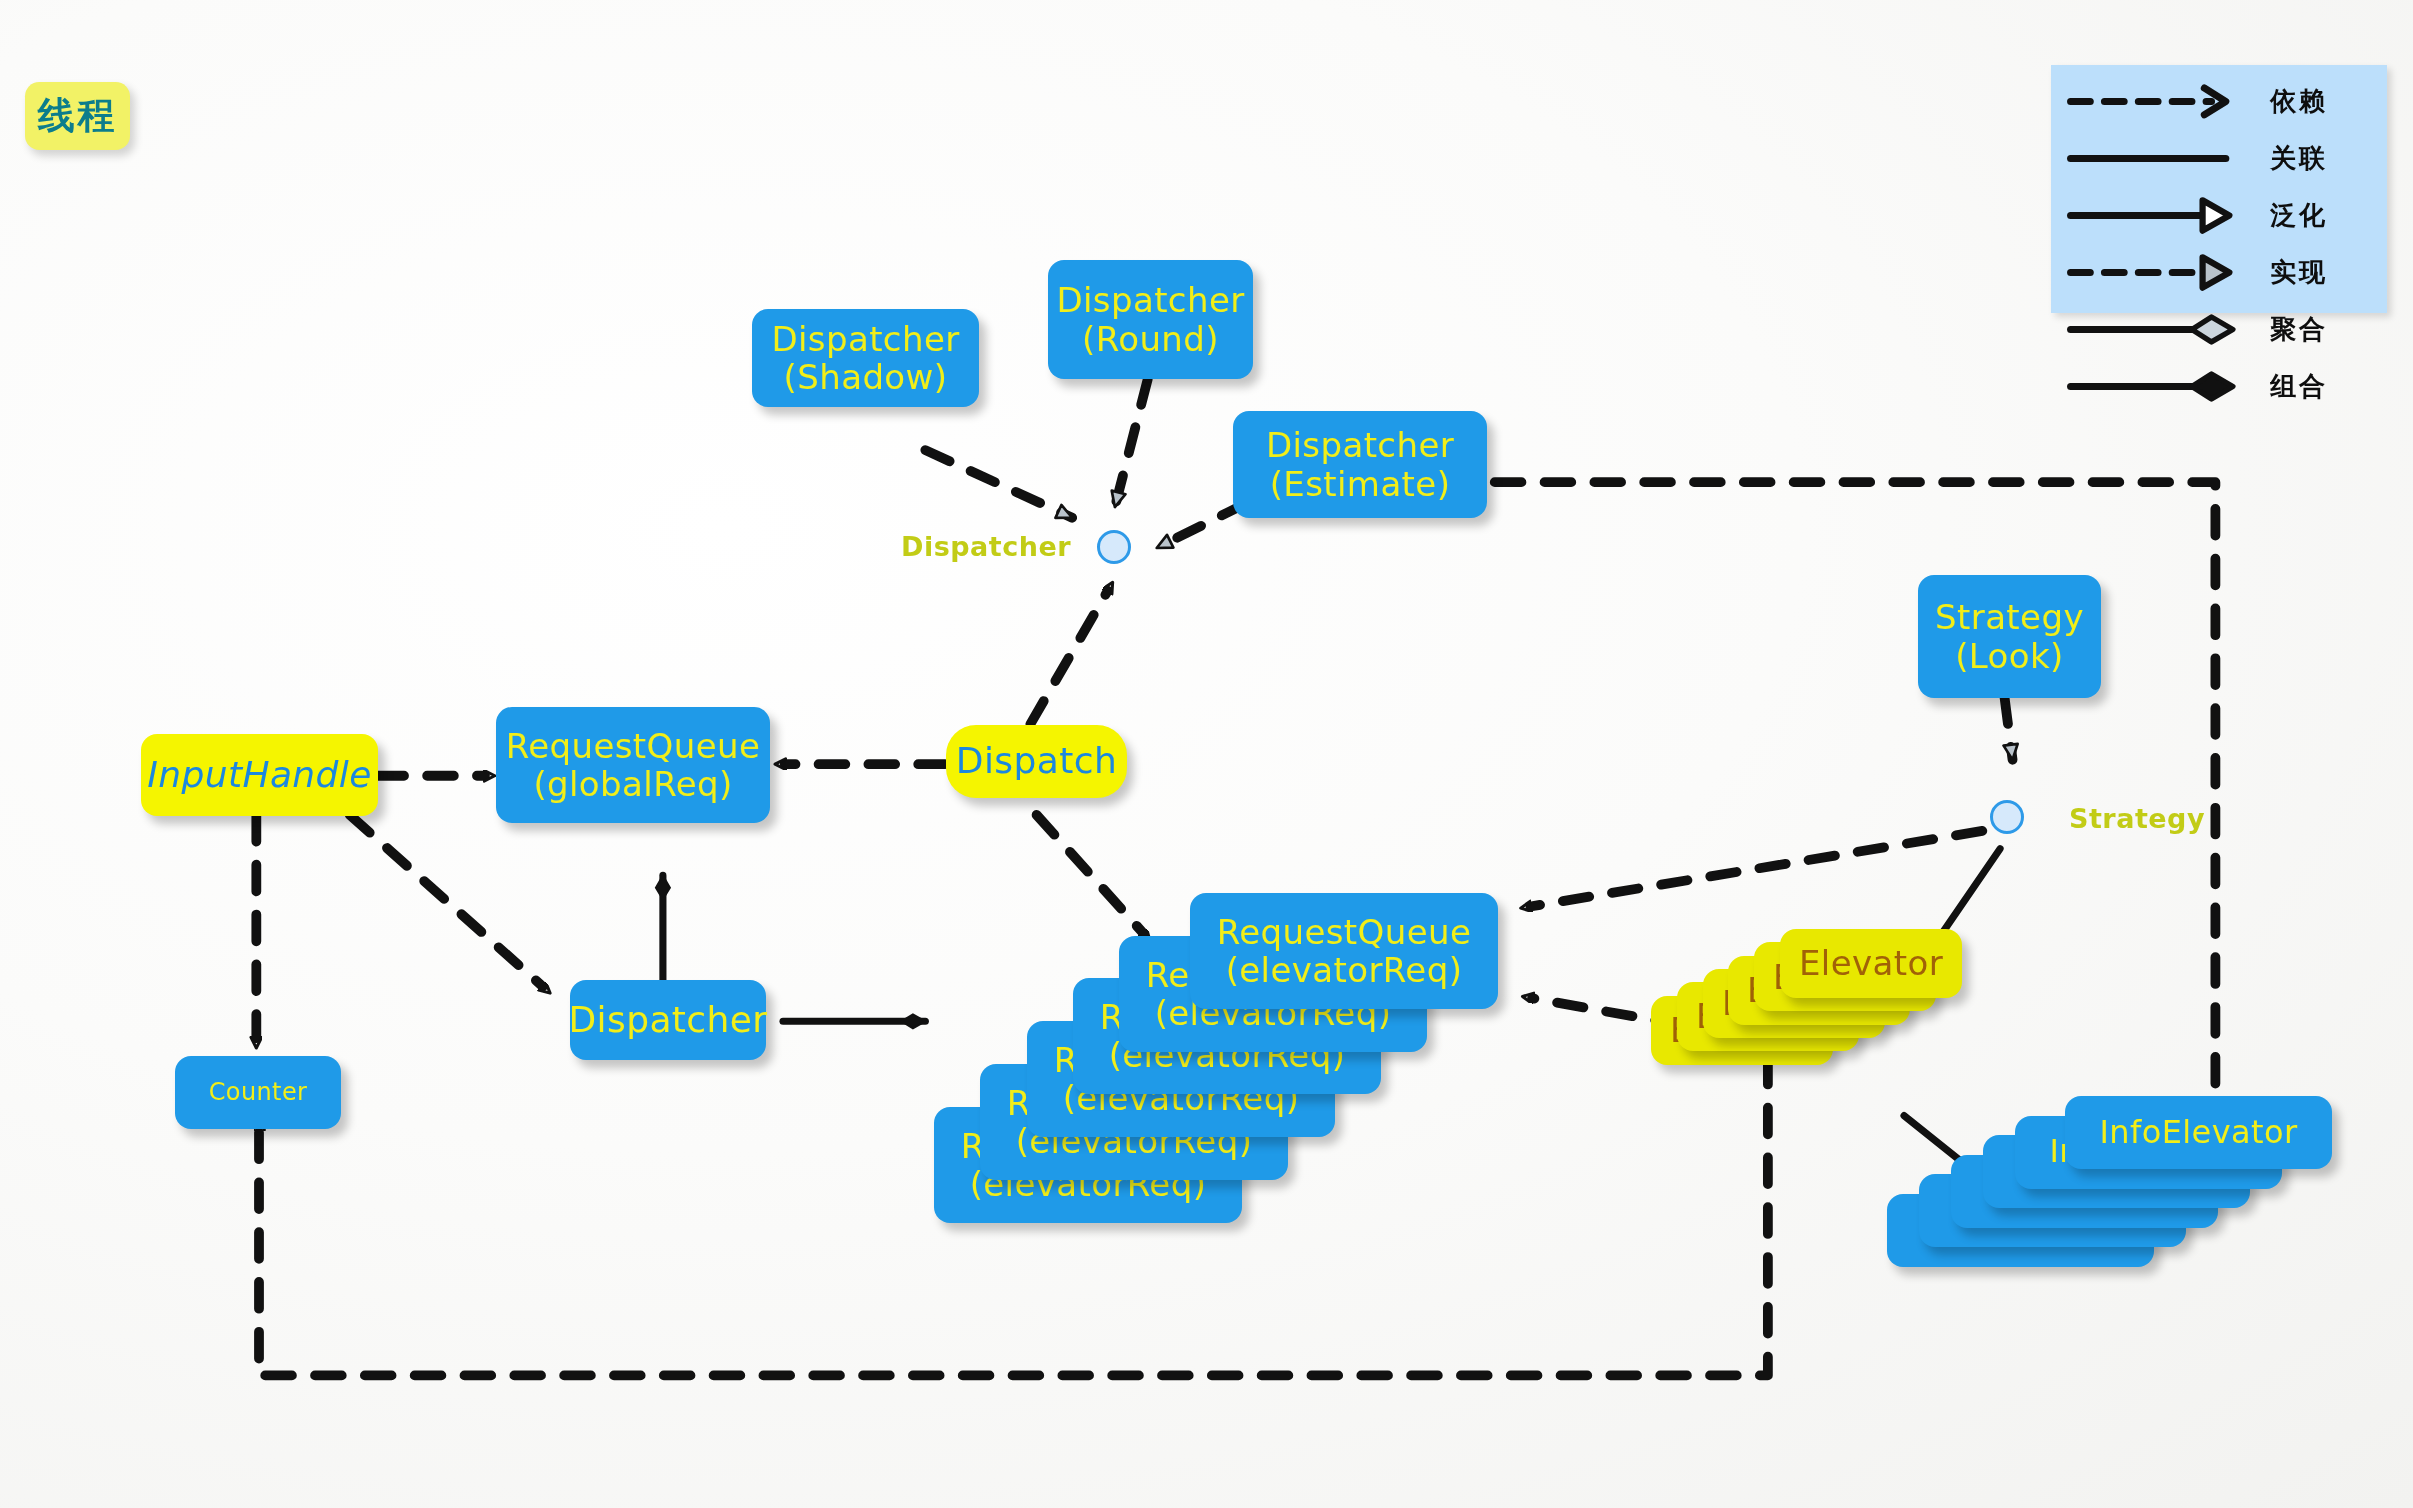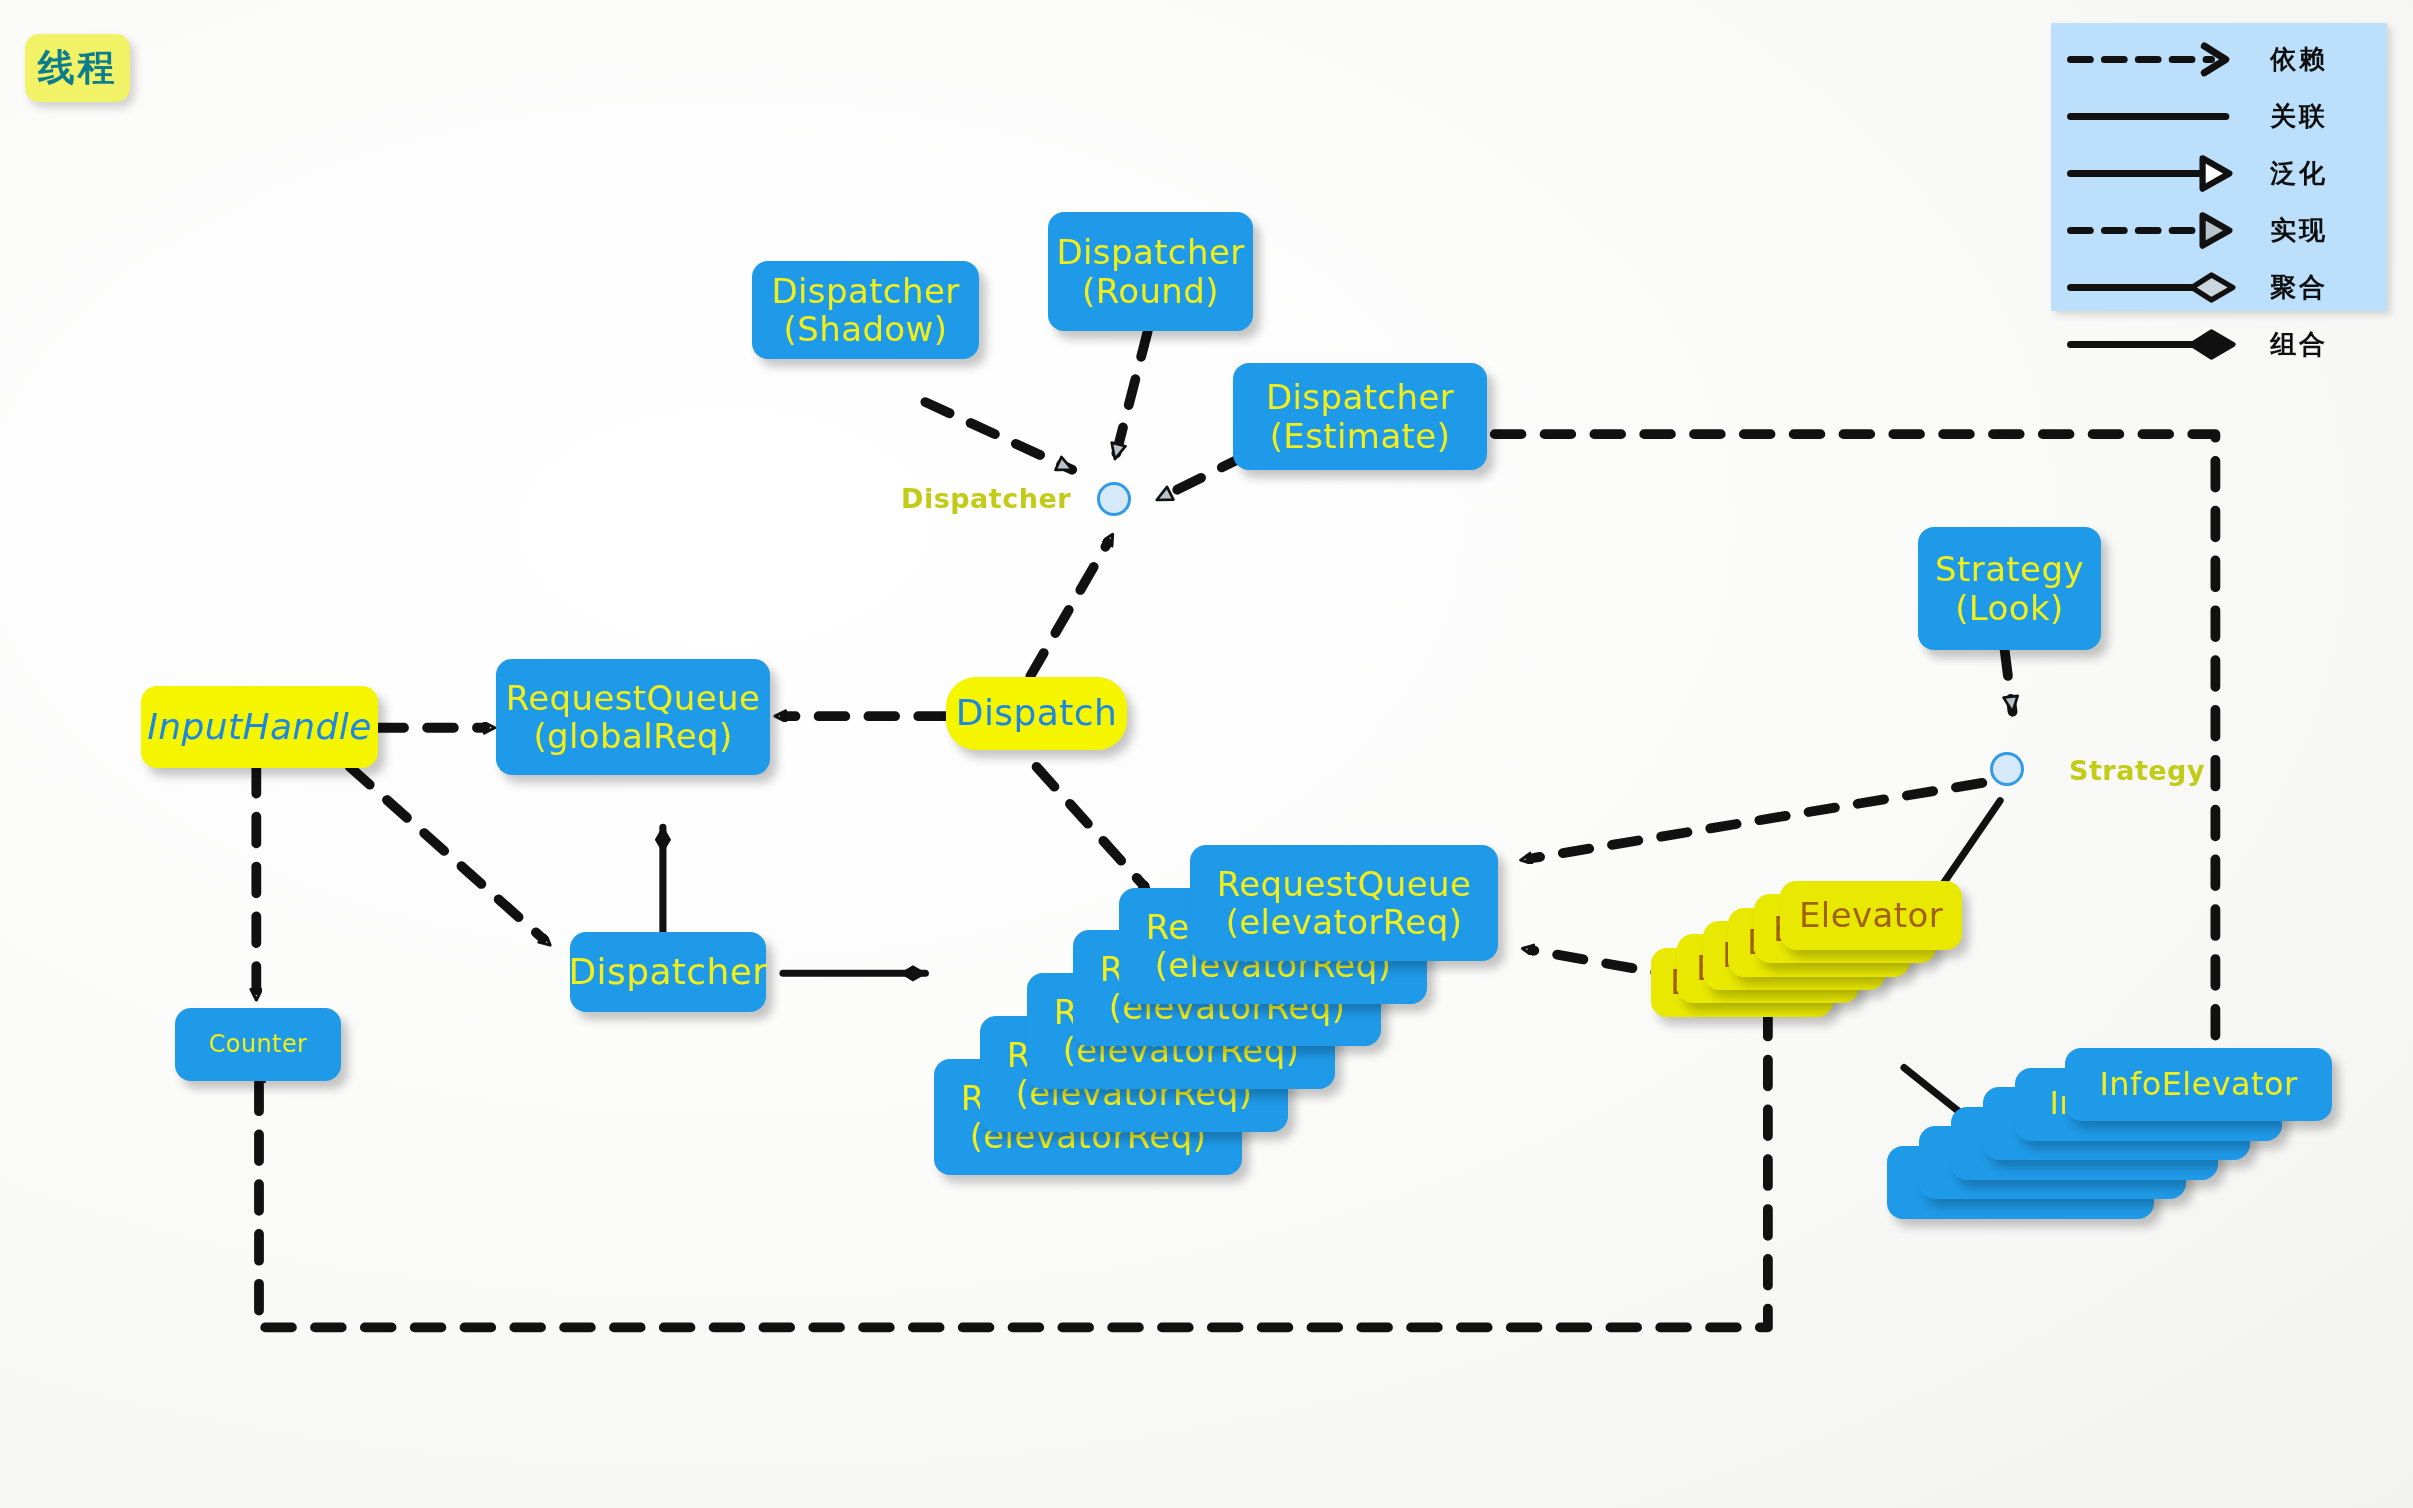--- a/index.html
+++ b/index.html
@@ -3,21 +3,21 @@
 <meta charset="utf-8">
 <style>
   html,body{margin:0;padding:0;}
   body{
     width:2413px;height:1508px;
     background:
       radial-gradient(ellipse at 30% 35%, #ffffff 0%, #fbfbfa 45%, #f2f2f0 100%);
     font-family:"DejaVu Sans","Liberation Sans",sans-serif;
     overflow:hidden;position:relative;
   }
-  #stage{position:absolute;inset:0;}
+  #stage{position:absolute;inset:0;margin-top:48px;}
   svg#wires{position:absolute;left:0;top:0;width:2413px;height:1508px;overflow:visible;}
 
   
   .node{
     position:absolute;
     display:flex;align-items:center;justify-content:center;
     text-align:center;
     border-radius:16px;
     box-shadow:6.2px 8px 9.8px rgba(0,0,0,.22);
     line-height:1.12;
@@ -33,21 +33,21 @@
     position:absolute;left:25px;top:34px;width:105px;height:68px;
     background:#f2f266;color:#0c7d8c;
     border-radius:14.2px;
     display:flex;align-items:center;justify-content:center;
     font-size:37px;font-weight:700;letter-spacing:2.7px;
     box-shadow:4.4px 5.3px 8px rgba(0,0,0,.16);
   }
 
   
   #legend{
-    position:absolute;left:2051px;top:23px;width:336px;height:288px;
+    position:absolute;left:2051px;top:17px;width:336px;height:248px;
     background:#bcdffb;
     box-shadow:3.6px 4.4px 7.1px rgba(0,0,0,.14);
     text-decoration:underline;
   }
   #legend .row{
     position:absolute;left:0;width:336px;height:58px;
     display:flex;align-items:center;
   }
   #legend .glyph{width:214px;height:58px;position:relative;}
   #legend .lbl{

